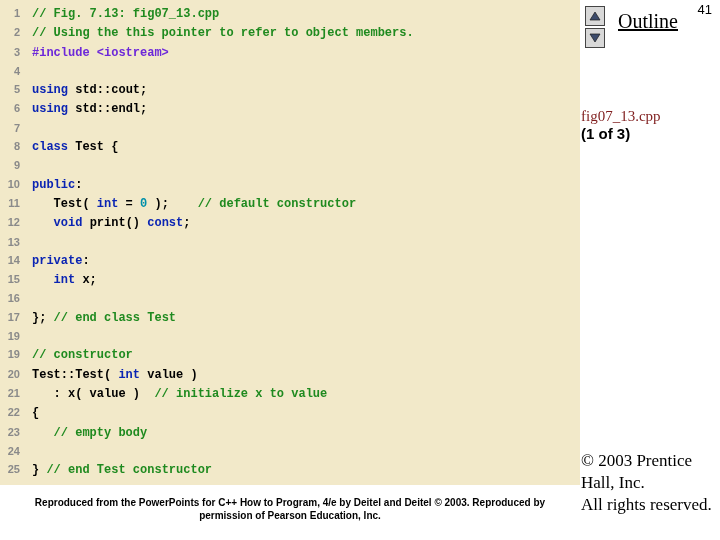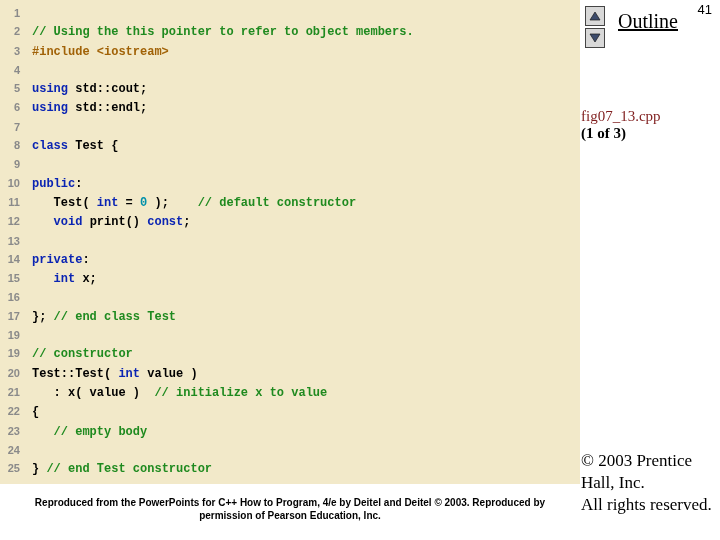--- a/index.html
+++ b/index.html
@@ -35,21 +35,21 @@
     font-weight: bold;
     padding-right: 4px;
   }
   .code {
     padding-left: 8px;
     font-family: "Lucida Console", "Courier New", monospace;
     font-size: 12px;
     font-weight: bold;
   }
   .comment { color: #1f8a1f; }
-  .preproc { color: #a16207; }
+  .preproc { color: #6d28d9; }
   .keyword { color: #0a24b3; }
   .plain   { color: #000; }
   .number  { color: #0090aa; }
   .sidebar {
     position: absolute;
     right: 0;
     top: 0;
     width: 147px;
     height: 540px;
     padding: 4px 8px 8px 8px;
@@ -94,21 +94,21 @@
     margin-top: 60px;
     font-size: 15px;
     font-weight: normal;
     color: #7f1d1d;
     font-family: "Times New Roman", serif;
   }
   .part-label {
     font-size: 15px;
     font-weight: bold;
     color: #000;
-    font-family: Liberation Serif, serif;
+    font-family: Liberation Sans, sans-serif;
   }
   .copyright {
     position: absolute;
     bottom: 24px;
     left: 8px;
     font-size: 17px;
     font-family: "Times New Roman", serif;
     line-height: 1.3;
     color: #000;
   }
@@ -123,21 +123,21 @@
     text-align: center;
     color: #000;
     line-height: 1.3;
   }
   .footer-note .italic { }
 </style>
 </head>
 <body>
 
 <div class="code-block" id="code-block">
-    <div class="line"><span class="lineno">1</span></div>
+    <div class="line"><span class="lineno">1</span><span class="code"><span class="comment">// Fig. 7.13: fig07_13.cpp</span></span></div>
     <div class="line"><span class="lineno">2</span><span class="code"><span class="comment">// Using the this pointer to refer to object members.</span></span></div>
     <div class="line"><span class="lineno">3</span><span class="code"><span class="preproc">#include &lt;iostream&gt;</span></span></div>
     <div class="line"><span class="lineno">4</span><span class="code"><span class="plain"></span></span></div>
     <div class="line"><span class="lineno">5</span><span class="code"><span class="keyword">using </span><span class="plain">std::cout;</span></span></div>
     <div class="line"><span class="lineno">6</span><span class="code"><span class="keyword">using </span><span class="plain">std::endl;</span></span></div>
     <div class="line"><span class="lineno">7</span><span class="code"><span class="plain"></span></span></div>
     <div class="line"><span class="lineno">8</span><span class="code"><span class="keyword">class </span><span class="plain">Test {</span></span></div>
     <div class="line"><span class="lineno">9</span><span class="code"><span class="plain"></span></span></div>
     <div class="line"><span class="lineno">10</span><span class="code"><span class="keyword">public</span><span class="plain">:</span></span></div>
     <div class="line"><span class="lineno">11</span><span class="code"><span class="plain">   Test( </span><span class="keyword">int</span><span class="plain"> = </span><span class="number">0</span><span class="plain"> );    </span><span class="comment">// default constructor</span></span></div>

